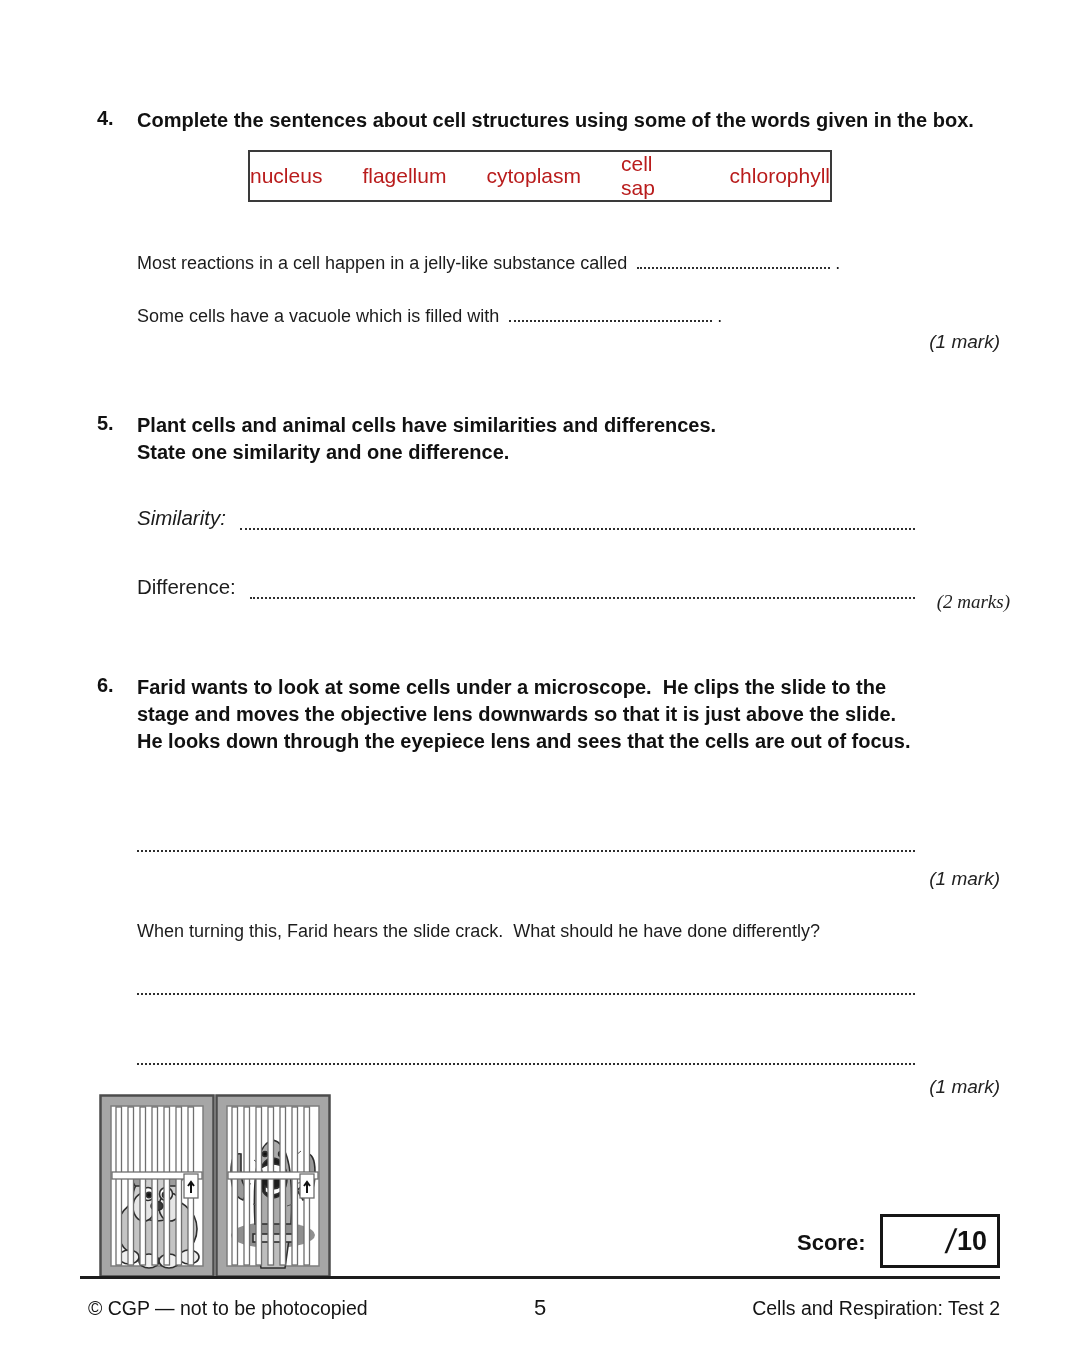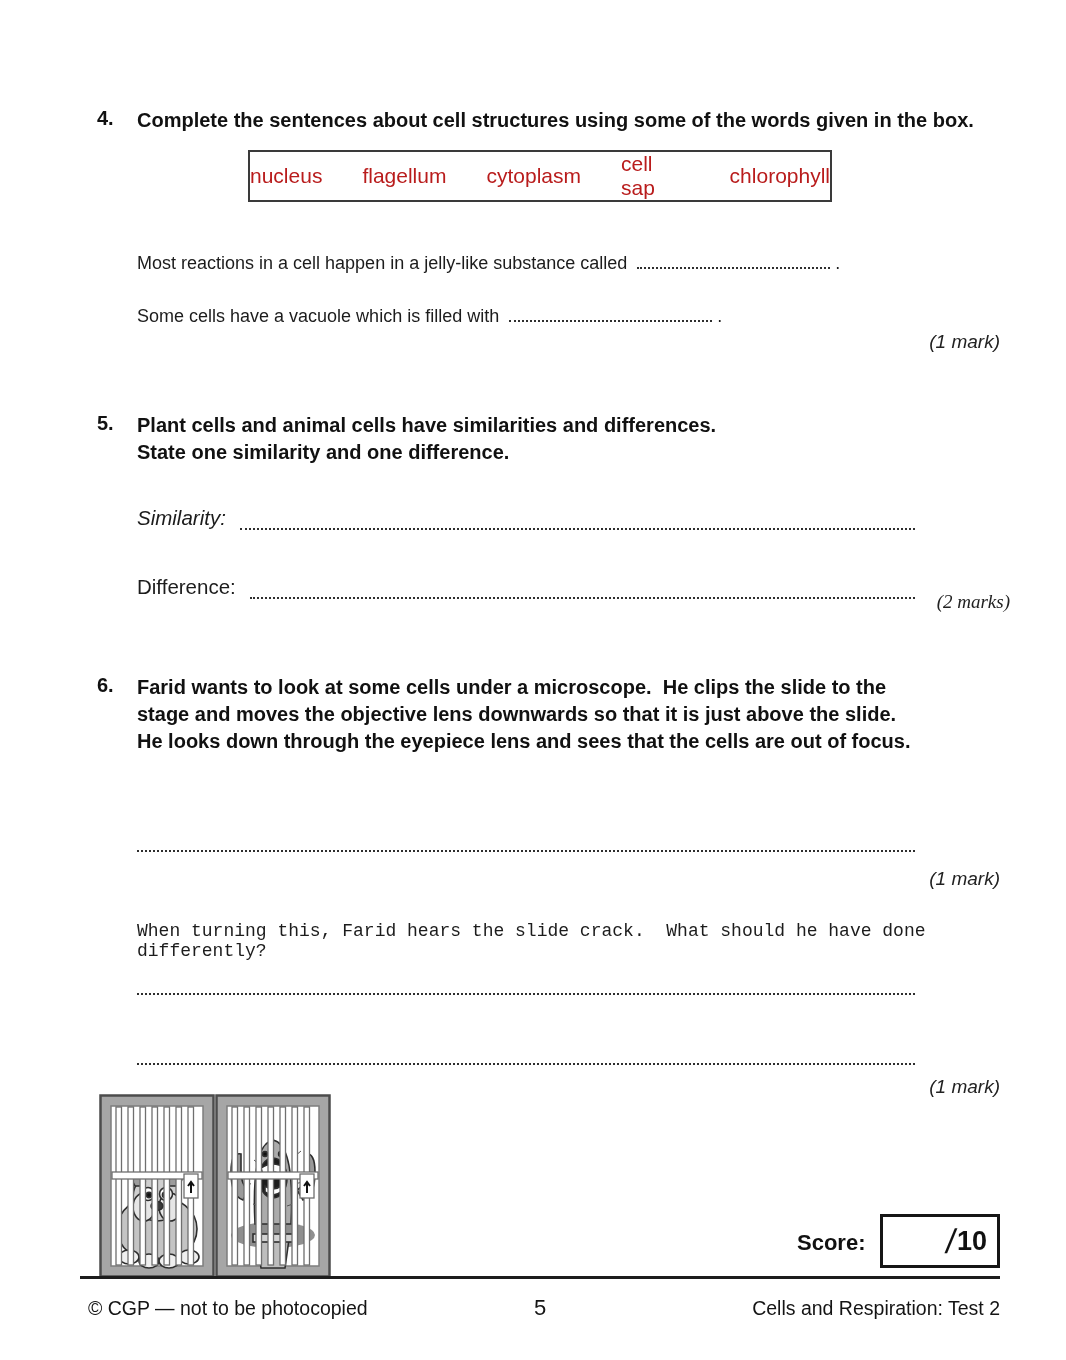--- a/index.html
+++ b/index.html
@@ -84,21 +84,21 @@
   <div style="position:absolute; left:137px; top:674px; width:880px;">
     <div class="bold-prompt">Farid wants to look at some cells under a microscope.  He clips the slide to the</div>
     <div class="bold-prompt">stage and moves the objective lens downwards so that it is just above the slide.</div>
     <div class="bold-prompt">He looks down through the eyepiece lens and sees that the cells are out of focus.</div>
   </div>
 
 
   <div class="full-line" style="top:850px;"></div>
   <div class="marks" style="right:66px; top:868px;">(1 mark)</div>
 
-  <div class="body-text" style="position:absolute; left:137px; top:921px; width:880px;font-family:Liberation Mono, monospace;">When turning this, Farid hears the slide crack.  What should he have done differently?</div>
+  <div class="body-text" style="position:absolute; left:137px; top:921px; width:880px;">When turning this, Farid hears the slide crack.  What should he have done differently?</div>
 
   <div class="full-line" style="top:993px;"></div>
   <div class="full-line" style="top:1063px;"></div>
   <div class="marks" style="right:66px; top:1076px;">(1 mark)</div>
 
   <div class="cartoon">
     <svg width="232" height="186" viewBox="0 0 232 186" xmlns="http://www.w3.org/2000/svg">
 
       <rect x="1.5" y="1.5" width="113" height="181" fill="#a6a6a6" stroke="#4c4c4c" stroke-width="2.5"></rect>
       <rect x="12" y="12" width="92" height="160" fill="#ffffff" stroke="#7e7e7e" stroke-width="1.5"></rect>

